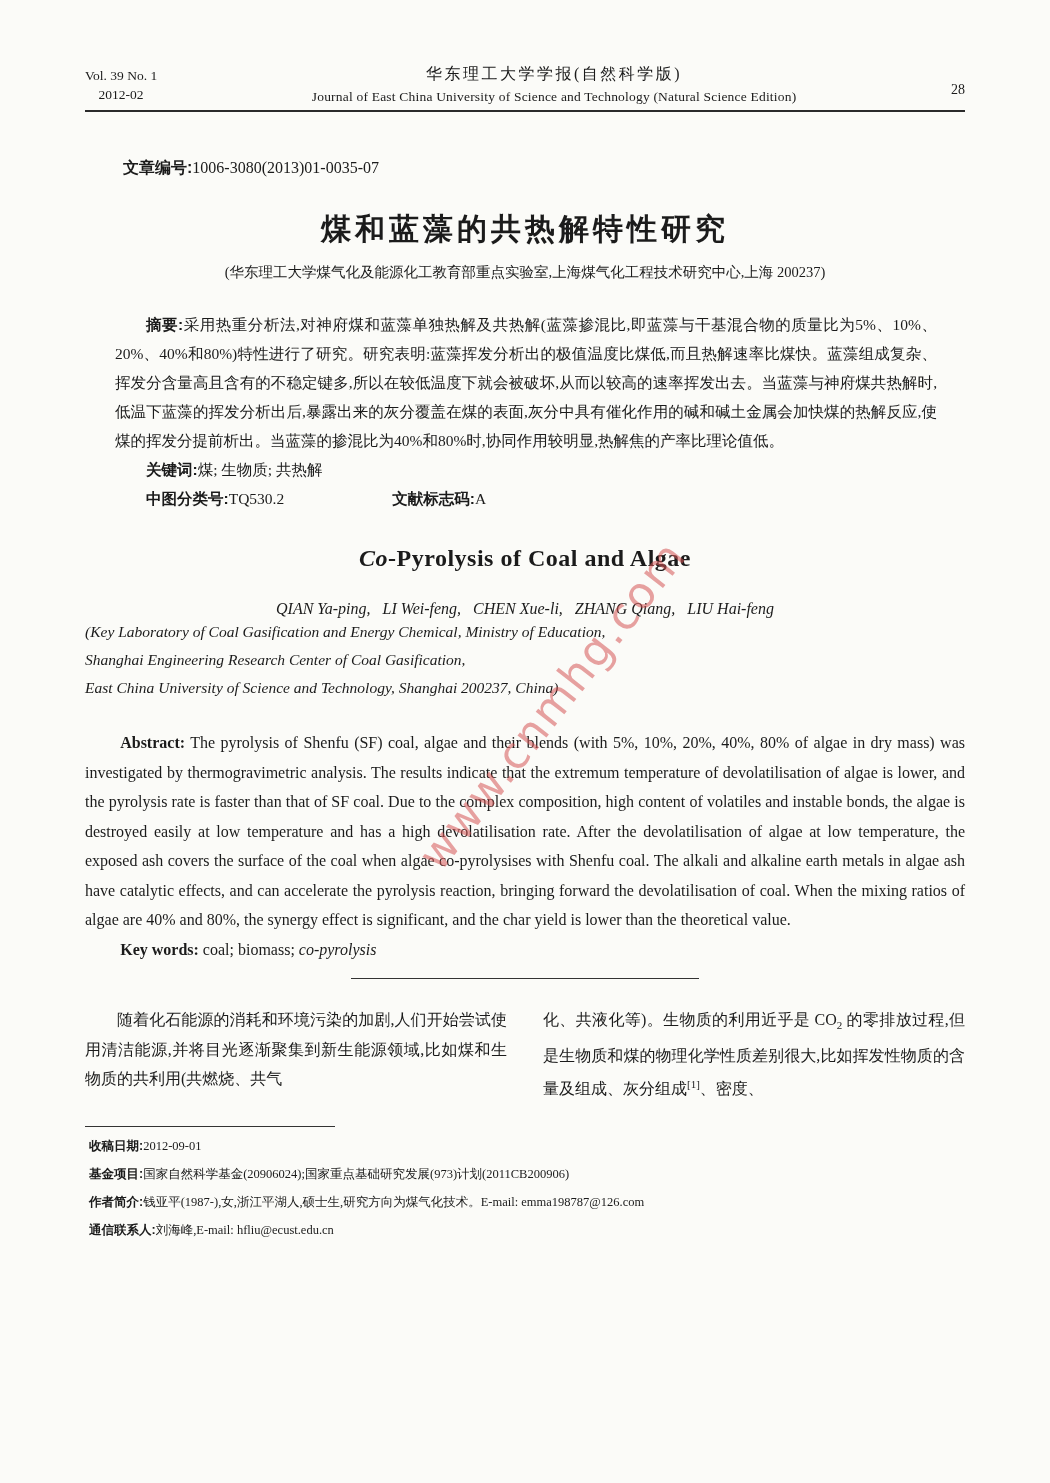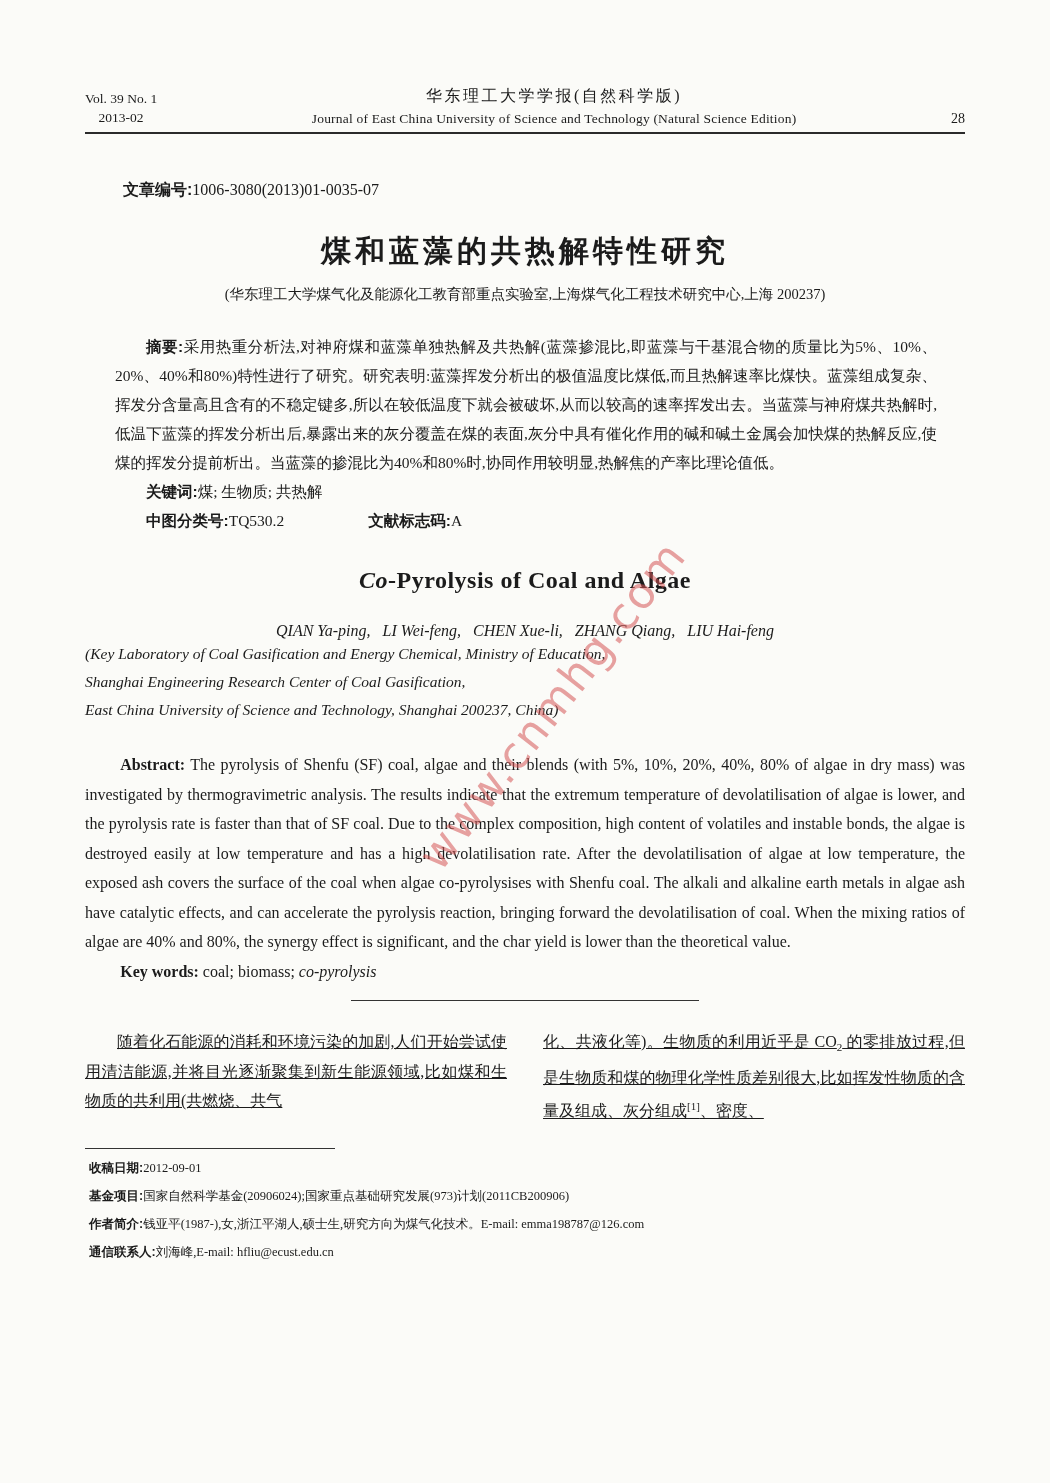--- a/index.html
+++ b/index.html
@@ -7,21 +7,21 @@
     width: 1050px; height: 1483px;
     background: #fbfbf8;
     color: #1b1b1b;
     font-family: "Liberation Serif", "DejaVu Serif", serif;
     position: relative;
     overflow: hidden;
   }
   .page { position: relative; width: 1050px; height: 1483px; padding: 0 85px; box-sizing: border-box; }
 
   
-  .header { display: flex; justify-content: space-between; align-items: flex-end; padding-top: 86px; }
+  .header { display: flex; justify-content: space-between; align-items: center; padding-top: 64px; }
   .header-left { font-size: 13.5px; line-height: 19px; text-align: center; }
   .header-center { text-align: center; flex: 1; }
   .journal-cn { font-size: 16px; letter-spacing: 2.5px; }
   .journal-en { font-size: 13.5px; margin-top: 4px; letter-spacing: 0.2px; }
   .header-right { font-size: 14px; padding-top: 10px; }
   .header-rule { border-bottom: 2px solid #2b2b2b; margin-top: 5px; }
 
   .cn-label { font-family: "Liberation Sans", "DejaVu Sans", sans-serif; font-weight: bold; }
 
   .article-no { margin: 46px 0 0 38px; font-size: 16px; }
@@ -31,32 +31,32 @@
     font-family: "Liberation Sans", "DejaVu Sans", sans-serif;
     font-size: 30px; font-weight: bold; letter-spacing: 4px;
   }
   .authors-cn { margin-top: 30px; text-align: center; font-size: 17px; letter-spacing: 1px; white-space: pre-wrap; }
   .affiliation-cn { margin-top: 13px; text-align: center; font-size: 14.5px; }
 
   .abstract-block { margin: 28px 28px 0 30px; }
   .abstract-cn { margin: 0; font-size: 15.5px; line-height: 29px; text-align: justify; text-indent: 2em; }
   .keywords-cn { margin: 0; font-size: 15.5px; line-height: 29px; text-indent: 2em; }
   .clc-line { margin: 0; font-size: 15.5px; line-height: 29px; text-indent: 2em; }
-  .doc-code { margin-left: 84px; }
+  .doc-code { margin-left: 108px; }
 
   .title-en { margin: 32px 0 0 0; text-align: center; font-size: 24px; font-weight: bold; letter-spacing: 0.5px; }
   .authors-en { margin-top: 28px; text-align: center; font-size: 16px; font-style: italic; white-space: pre-wrap; }
   .affiliation-en { text-align: left; font-size: 15.5px; font-style: italic; line-height: 28px; }
 
   .abstract-en { margin: 26px 0 0 0; font-size: 16px; line-height: 29.5px; text-align: justify; text-indent: 2.2em; }
   .keywords-en { margin: 0; font-size: 16px; line-height: 29.5px; text-indent: 2.2em; }
 
   .section-divider { width: 348px; margin: 14px auto 0 auto; border-bottom: 1.5px solid #333; }
 
-  .body-columns { display: flex; gap: 36px; margin-top: 26px; text-decoration: underline; }
+  .body-columns { display: flex; gap: 36px; margin-top: 26px; }
   .body-columns .col { flex: 1; margin: 0; font-size: 16px; line-height: 29.5px; text-align: justify; }
   .body-columns .col.left { text-indent: 2em; }
   sub { font-size: 11px; }
   sup { font-size: 11px; }
 
   .footnote-rule { width: 250px; margin-top: 22px; border-bottom: 1.5px solid #333; }
   .footnotes { margin-top: 7px; }
   .footnotes p { margin: 4px; font-size: 12.5px; line-height: 24px; }
 
   .watermark {
@@ -71,21 +71,21 @@
 </head>
 <body>
 
 <div class="page">
 
   <div class="watermark">www.cnmhg.com</div>
 
   <header class="header">
     <div class="header-left">
       <div>Vol. 39 No. 1</div>
-      <div>2013-02</div>
+      <div>2012-02</div>
     </div>
     <div class="header-center">
       <div class="journal-cn">华东理工大学学报(自然科学版)</div>
       <div class="journal-en">Journal of East China University of Science and Technology (Natural Science Edition)</div>
     </div>
     <div class="header-right">28</div>
   </header>
   <div class="header-rule"></div>
 
   <div class="article-no"><span class="cn-label">文章编号:</span><span>1006-3080(2013)01-0035-07</span></div>

